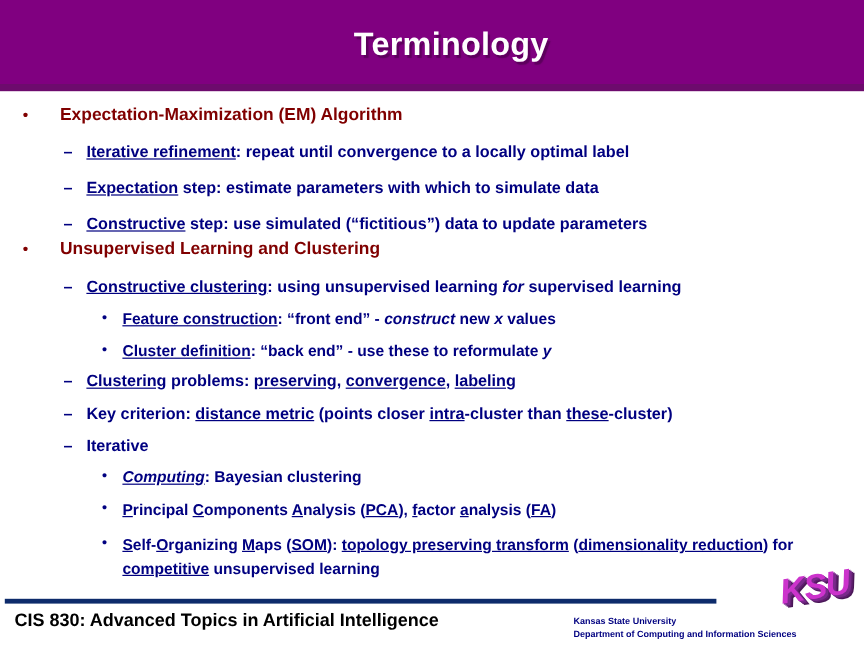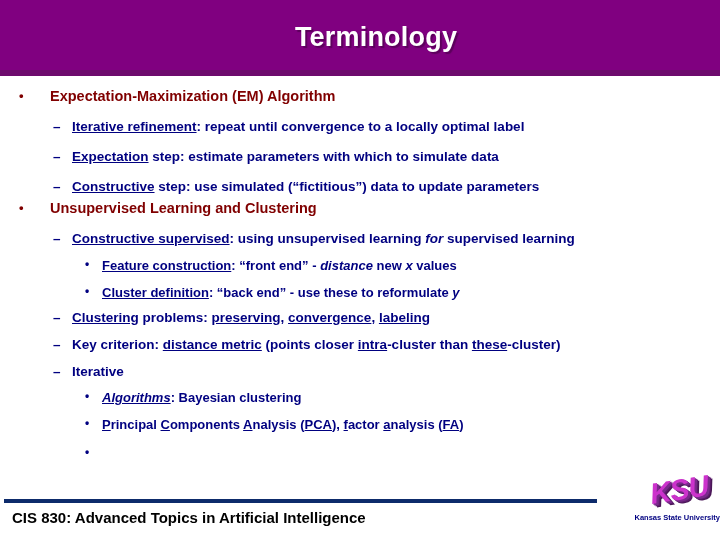--- a/index.html
+++ b/index.html
@@ -118,21 +118,21 @@
     color: #000000;
     font-size: 15px;
     font-weight: bold;
     white-space: nowrap;
   }
   .footer-univ {
     position: absolute;
     left: 478px;
     top: 513px;
     width: 242px;
-    text-align: right;
+    text-align: left;
     color: #000080;
     font-size: 7.5px;
     font-weight: bold;
     line-height: 1.45;
   }
   .ksu-logo {
     position: absolute;
     left: 650px;
     top: 470px;
     width: 66px;
@@ -180,26 +180,26 @@
     <span><u>Constructive</u> step: use simulated (“fictitious”) data to update parameters</span>
   </div>
 
   <div class="lvl1" style="left:50px; top:124px;">
     <span class="marker">•</span>
     <span>Unsupervised Learning and Clustering</span>
   </div>
 
   <div class="lvl2" style="left:72px; top:155px;">
     <span class="marker">–</span>
-    <span><u>Constructive supervised</u>: using unsupervised learning <i>for</i> supervised learning</span>
+    <span><u>Constructive clustering</u>: using unsupervised learning <i>for</i> supervised learning</span>
   </div>
 
   <div class="lvl3" style="left:102px; top:182px;">
     <span class="marker">•</span>
-    <span><u>Feature construction</u>: “front end” - <i>distance</i> new <i>x</i> values</span>
+    <span><u>Feature construction</u>: “front end” - <i>construct</i> new <i>x</i> values</span>
   </div>
 
   <div class="lvl3" style="left:102px; top:209px;">
     <span class="marker">•</span>
     <span><u>Cluster definition</u>: “back end” - use these to reformulate <i>y</i></span>
   </div>
 
   <div class="lvl2" style="left:72px; top:234px;">
     <span class="marker">–</span>
     <span><u>Clustering</u> problems: <u>preserving</u>, <u>convergence</u>, <u>labeling</u></span>
@@ -210,32 +210,34 @@
     <span>Key criterion: <u>distance metric</u> (points closer <u>intra</u>-cluster than <u>these</u>-cluster)</span>
   </div>
 
   <div class="lvl2" style="left:72px; top:288px;">
     <span class="marker">–</span>
     <span>Iterative</span>
   </div>
 
   <div class="lvl3" style="left:102px; top:314px;">
     <span class="marker">•</span>
-    <span><u><i>Algorithms</i></u>: Bayesian clustering</span>
+    <span><u><i>Computing</i></u>: Bayesian clustering</span>
   </div>
 
   <div class="lvl3" style="left:102px; top:341px;">
     <span class="marker">•</span>
     <span><u>P</u>rincipal <u>C</u>omponents <u>A</u>nalysis (<u>PCA</u>), <u>f</u>actor <u>a</u>nalysis (<u>FA</u>)</span>
   </div>
 
   <div class="lvl3 wrap" style="left:102px; top:368px;">
     <span class="marker">•</span>
+    <span><u>S</u>elf-<u>O</u>rganizing <u>M</u>aps (<u>SOM</u>): <u>topology preserving transform</u> (<u>dimensionality reduction</u>) for <u>competitive</u> unsupervised learning</span>
   </div>
 
 </div>
 
 <div class="footer-rule"></div>
 <div class="footer-course">CIS 830: Advanced Topics in Artificial Intelligence</div>
 <div class="footer-univ">
   <div>Kansas State University</div>
+  <div>Department of Computing and Information Sciences</div>
 </div>
 <div class="ksu-logo">KSU</div>
 
 </body></html>

